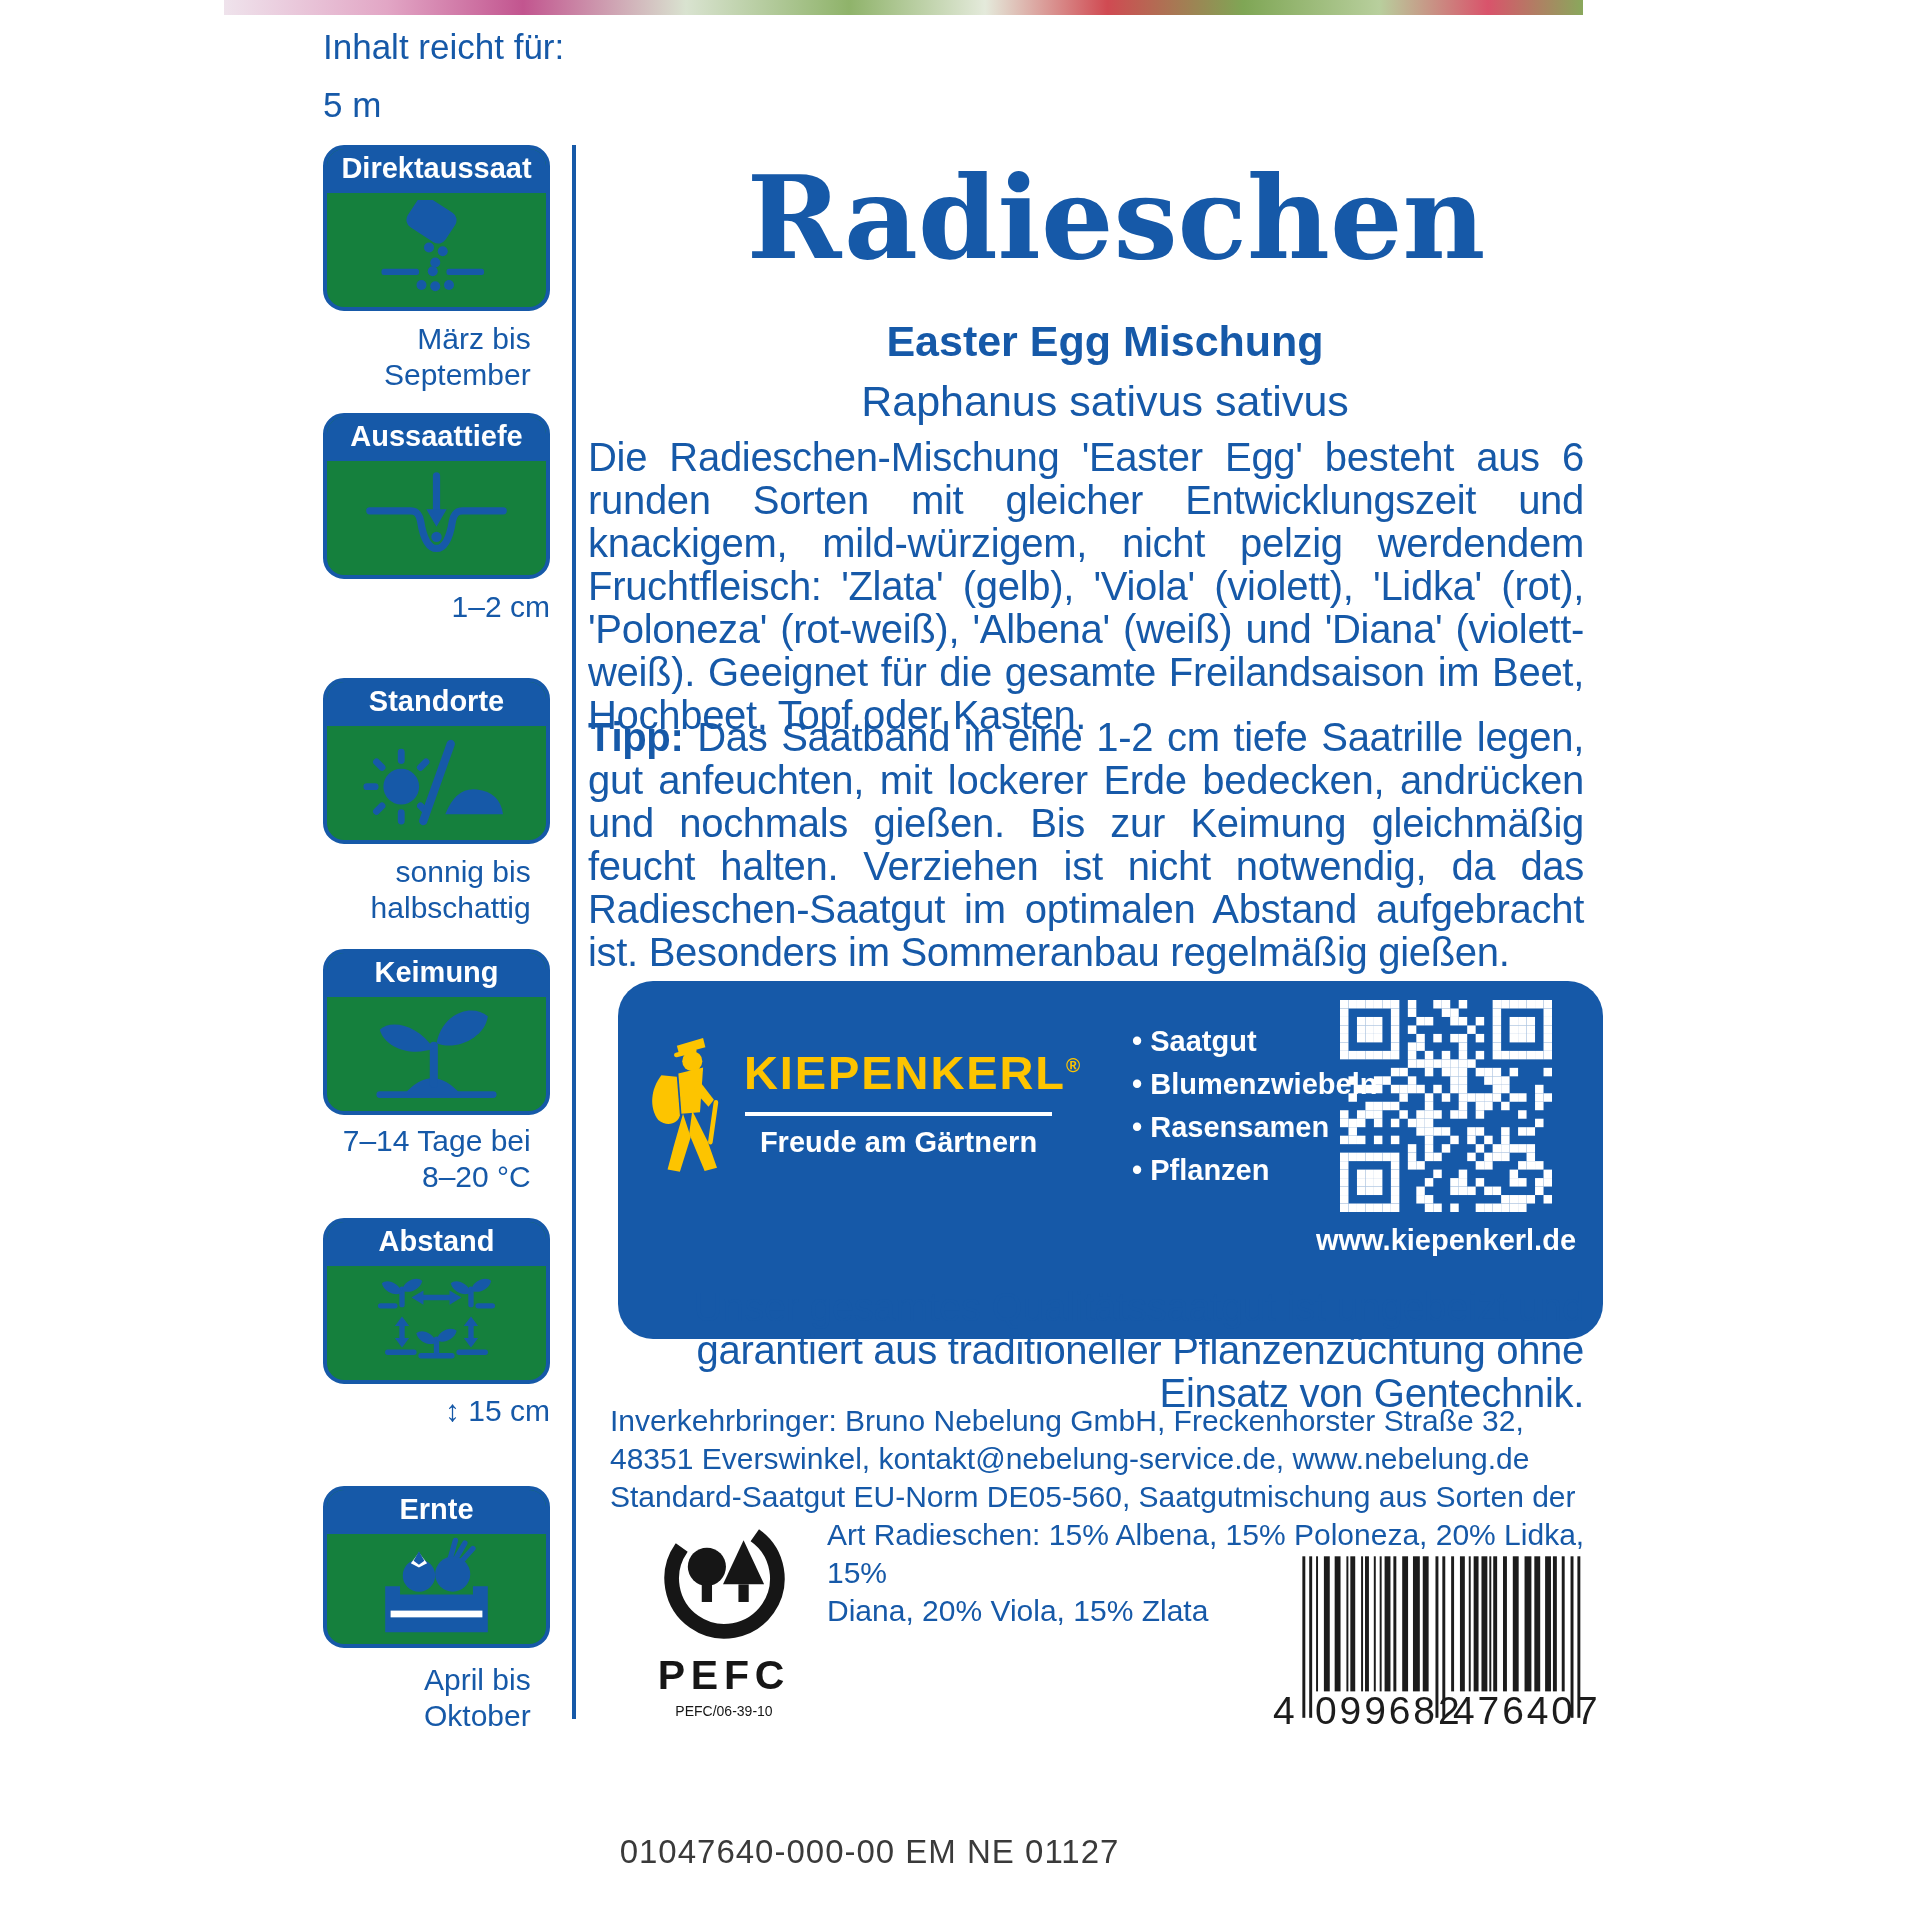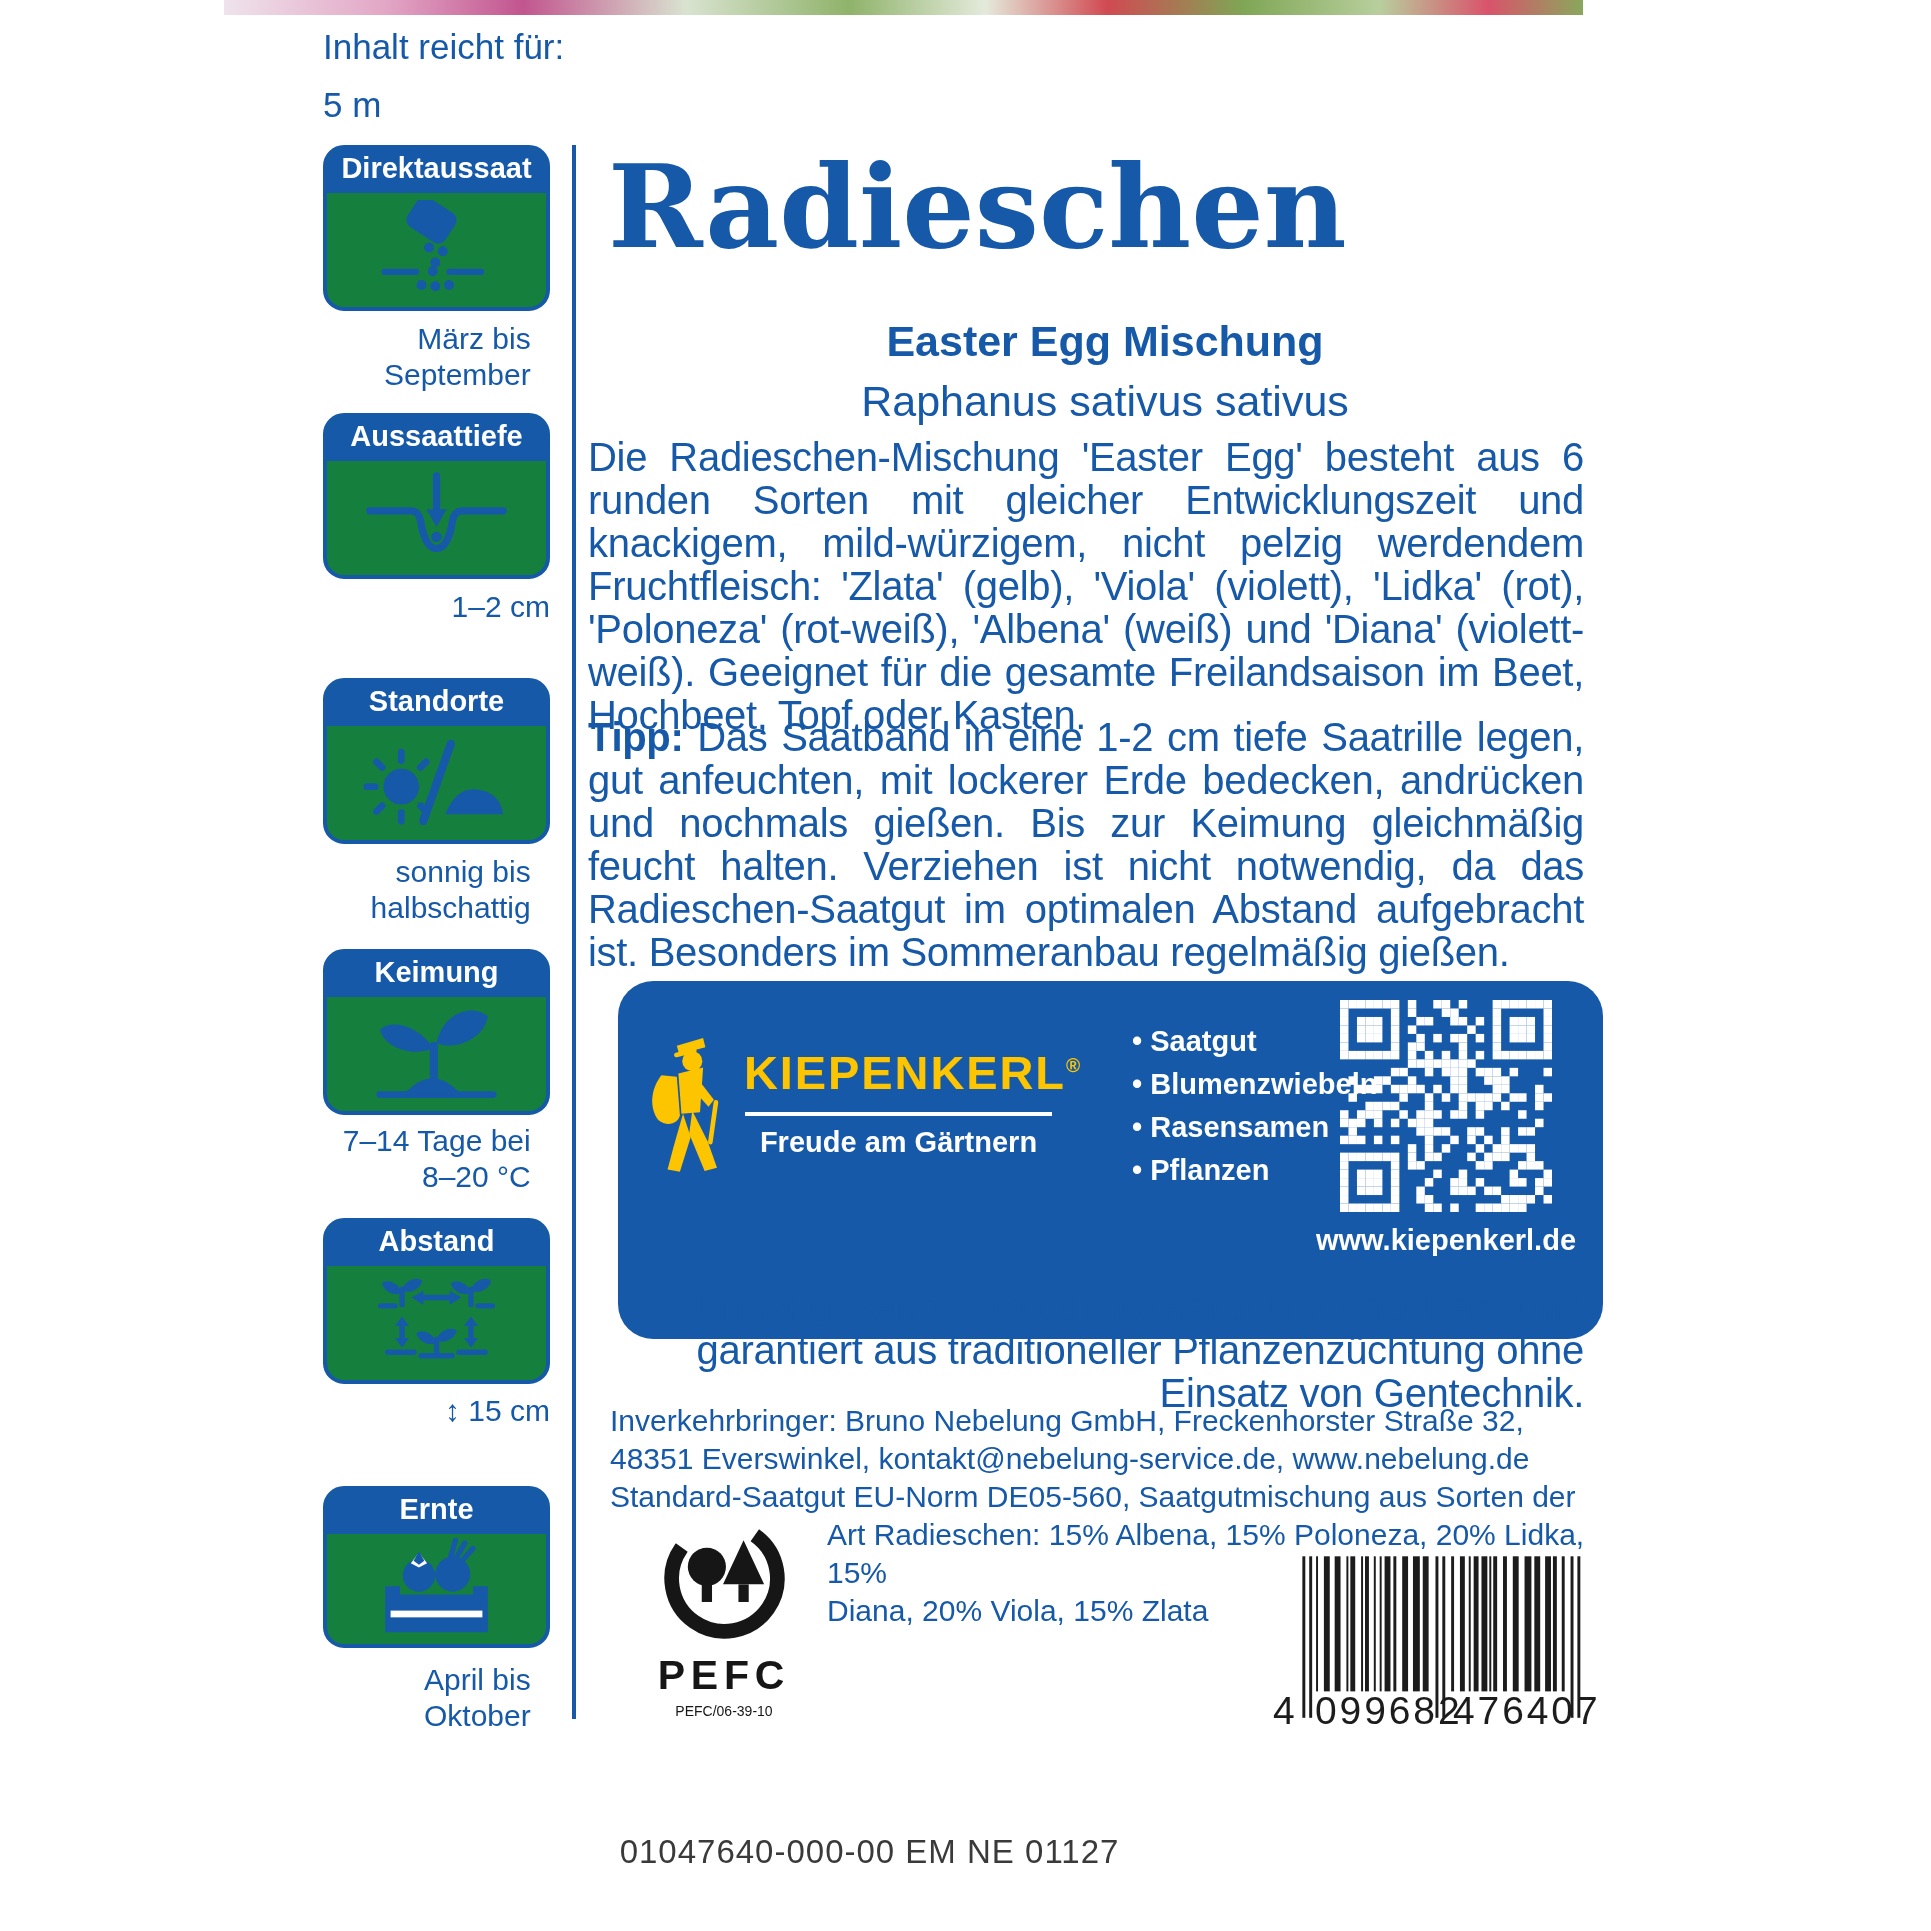--- a/index.html
+++ b/index.html
@@ -17,21 +17,21 @@
   .ibox{position:absolute;left:323px;width:227px;height:166px;border:4.8px solid var(--blue);
     border-radius:21px;background:#15803d;overflow:hidden;box-sizing:border-box;}
   .ibox-h{background:var(--blue);color:#fff;font-weight:bold;font-size:29px;text-align:center;padding:2.9px 0 7.7px;}
   .ibox-b{height:114px;display:flex;align-items:center;justify-content:center;}
   .cap{position:absolute;left:323px;width:227px;box-sizing:border-box;text-align:right;
     color:var(--blue);font-size:30px;line-height:36px;}
   .cap.narrow{padding:0 19.3px;}
 
   .divider{position:absolute;left:572px;top:145px;width:3.9px;height:1574px;background:var(--blue);}
 
-  .title{position:absolute;left:608px;top:145px;width:994px;margin:0;
+  .title{position:absolute;left:608px;top:145px;width:994px;margin:11px;text-align:center;
     font-family:"DejaVu Serif",serif;font-weight:bold;font-size:114px;line-height:1.1;color:var(--blue);}
   .subtitle{position:absolute;left:608px;top:317px;width:994px;text-align:center;
     font-size:43px;font-weight:bold;color:var(--blue);}
   .botanical{position:absolute;left:608px;top:377px;width:994px;text-align:center;
     font-size:43px;color:var(--blue);}
   .body-text{position:absolute;left:588px;width:996px;margin:0;font-size:40px;line-height:43px;
     letter-spacing:-0.3px;text-align:justify;color:var(--blue);}
   .desc{top:436px;}
   .tip{top:716px;}
 

